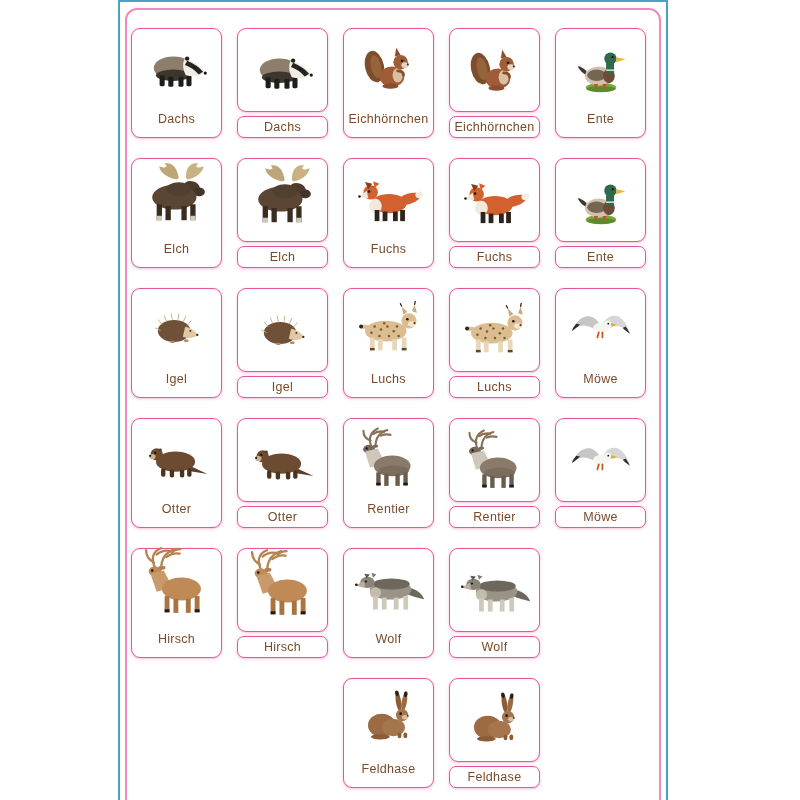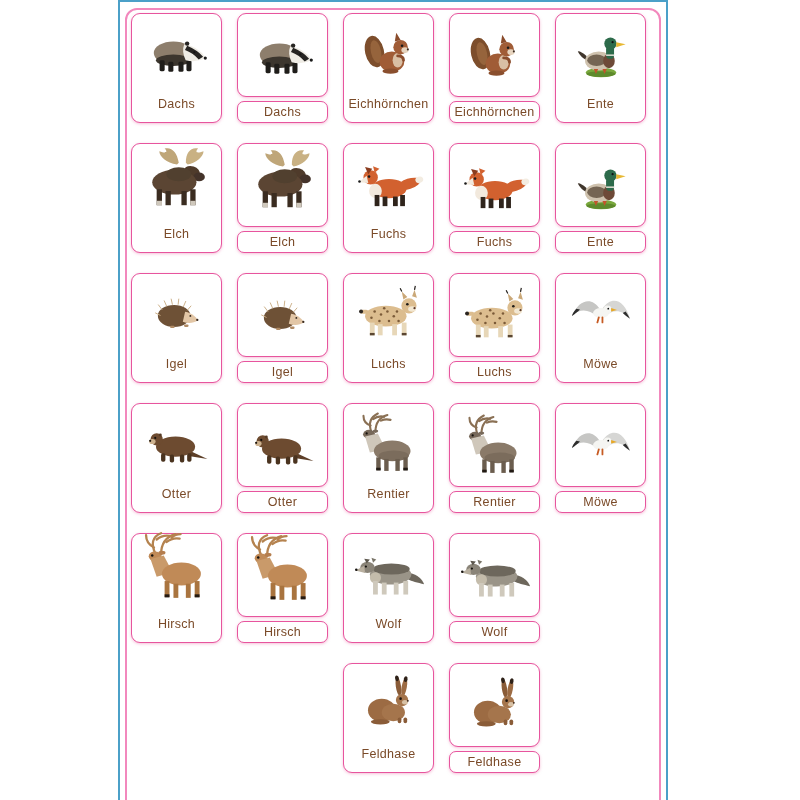--- a/index.html
+++ b/index.html
@@ -11,21 +11,21 @@
   .sheet{
     position:absolute;left:118px;top:0;width:550px;height:812px;
     box-sizing:border-box;background:#ffffff;
     border-left:2px solid #4ba0c8;border-right:2px solid #4ba0c8;border-top:2px solid #4ba0c8;
   }
   .frame{
     position:absolute;left:5px;top:6px;right:5px;height:830px;
     border:2px solid #f288bd;border-radius:12px;
   }
   .grid{
-    position:absolute;left:11px;top:11px;
+    position:absolute;left:11px;top:26px;
     display:grid;grid-template-columns:repeat(5,91px);grid-auto-rows:110px;
     column-gap:15px;row-gap:20px;
   }
   .card{
     background:#fff;border:1.6px solid #e7559e;border-radius:9px;
     box-shadow:0 1px 3px rgba(240,130,180,.5);
     box-sizing:border-box;
   }
   .whole{display:flex;flex-direction:column}
   .whole .cimg{flex:1;display:flex;align-items:center;justify-content:center;overflow:visible}

